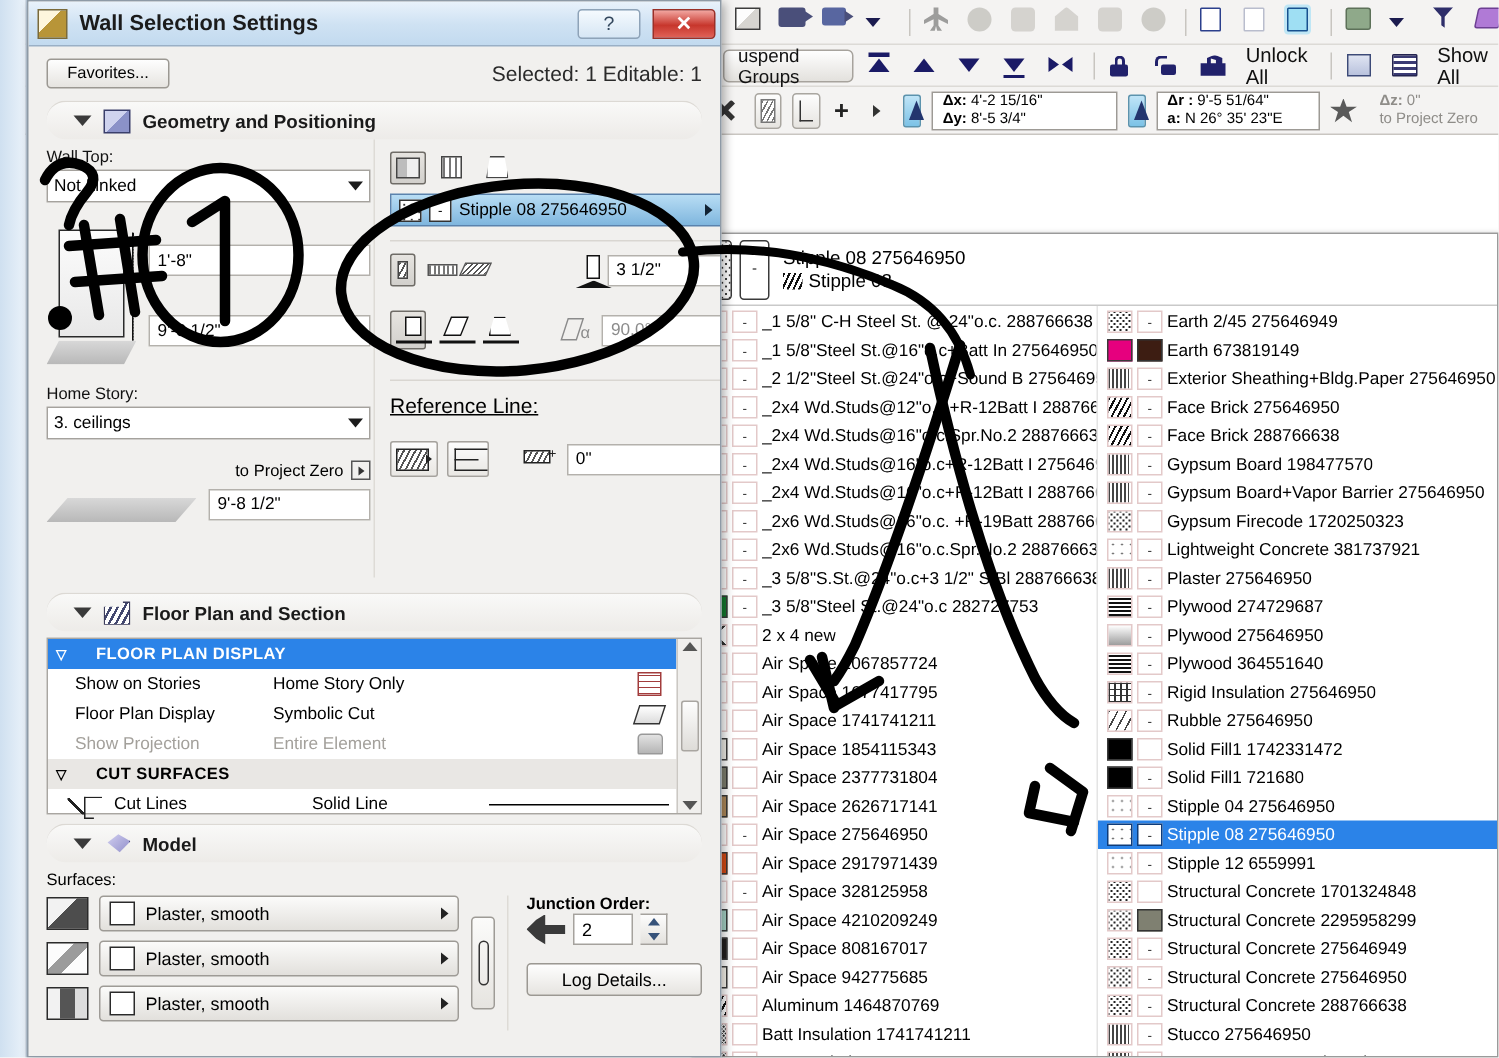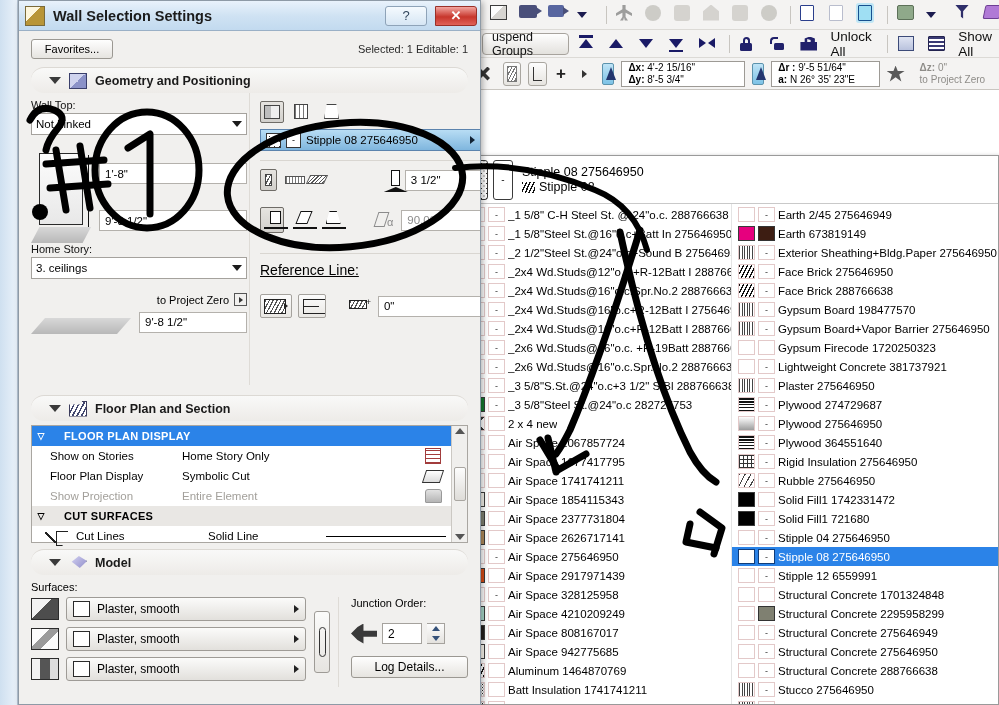--- a/index.html
+++ b/index.html
@@ -162,21 +162,21 @@
     display:flex;align-items:center;justify-content:center;font-size:13px;color:#32465c;
     background:linear-gradient(#f5fafe,#d6e6f4); flex:0 0 auto; }
   .tb-btn.close { background:linear-gradient(#f2a6a0,#c7362c 55%,#e06258);
     border-color:#9a3028;color:#fff;font-weight:bold;border-radius:0 3px 3px 0;}
 
   #dlg-body { flex:1 1 auto; overflow:hidden; position:relative; padding:0 12px; }
 
   .dlg-toprow { display:flex; align-items:center; justify-content:space-between; padding:8px 0 6px; }
   .fav-btn { width:82px;height:20px;border:1px solid #9b9892;border-radius:3px;
     background:linear-gradient(#fefefe,#e6e4e0); font-size:11px; display:flex;align-items:center;justify-content:center; }
-  .sel-info { font-size:11px; color:#2a2a2a; }
+  .sel-info { font-size:14px; color:#2a2a2a; }
 
   .sec-header { display:flex; align-items:center; gap:8px; height:26px;
     background:linear-gradient(#f9f9f8,#edebe8); border-radius:13px; padding-left:18px;
     border-top:1px solid #dcd9d4; margin-top:2px; }
   .sec-caret { width:0;height:0;border-left:6px solid transparent;border-right:6px solid transparent;border-top:7px solid #3a3a3a; }
   .sec-title { font-size:12.5px;font-weight:bold;color:#1a1a1a; }
   .sec-icon { width:18px;height:16px;flex:0 0 auto; }
   .ic-geom { background:linear-gradient(135deg,#cfd3ee 0 50%,#8b92c8 50% 100%);border:1px solid #3a3f6b; }
   .ic-fps  { background:repeating-linear-gradient(118deg,#43486f 0 1.6px,#fff 1.6px 4px);border:1px solid #3c3c5c;clip-path:polygon(0 25%,72% 25%,72% 0,100% 0,100% 100%,0 100%); }
   .ic-model{ background:linear-gradient(135deg,#d5d3f2,#8f8cc9);border:1px solid #4b4980;clip-path:polygon(15% 45%,55% 10%,100% 40%,60% 85%); }
@@ -258,21 +258,21 @@
     flex:1 1 auto; height:24px; border:1px solid #9e9b96; border-radius:3px;
     background:linear-gradient(#fbfbfa,#e2e0dc);
     display:flex; align-items:center; gap:7px; padding:0 6px; font-size:12px;
   }
   .surf-combo .box { width:17px;height:16px;border:1.4px solid #2a2a2a;background:#fff;flex:0 0 auto; }
   .surf-combo .arw { margin-left:auto;width:0;height:0;border-top:4px solid transparent;border-bottom:4px solid transparent;border-left:5px solid #222; }
   .chain { width:16px;height:62px;border:1px solid #9e9b96;border-radius:3px;
     background:linear-gradient(#fbfbfa,#e6e4e0);display:flex;align-items:center;justify-content:center;align-self:center; }
   .chain i { width:7px;height:30px;border:1.5px solid #333;border-radius:4px; }
   .jo-col { width:130px; border-left:1px solid #dedbd6; padding-left:12px; }
-  .jo-label { font-size:11px; margin-bottom:14px; }
+  .jo-label { font-size:11px; margin-bottom:0;font-weight:bold; }
   .jo-row { display:flex; align-items:center; gap:5px; }
   .jo-hand { width:26px;height:20px;background:#3a3a3a;
     clip-path:polygon(25% 18%,48% 0,48% 36%,100% 36%,100% 66%,48% 66%,48% 100%,25% 82%,0 50%); }
   .jo-num { width:40px;height:21px;border:1px solid #a5a29d;background:#fff;
     display:flex;align-items:center;padding-left:5px;font-size:12px; }
   .jo-spin { width:18px;height:21px;border:1px solid #a5a29d;border-left:none;
     background:linear-gradient(#fcfcfc,#e4e2de);display:flex;flex-direction:column;
     align-items:center;justify-content:space-around; }
   .spin-u { width:0;height:0;border-left:4px solid transparent;border-right:4px solid transparent;border-bottom:5px solid #36527a; }
   .spin-d { width:0;height:0;border-left:4px solid transparent;border-right:4px solid transparent;border-top:5px solid #36527a; }
@@ -781,21 +781,21 @@
           <div style="flex:1 1 auto;padding-top:12px">
             <div class="txtfield">
               <span>1'-8"</span>
               </div>
             <div class="txtfield" style="margin-top:26px">
               <span>9'-8 1/2"</span>
               </div>
           </div>
         </div>
 
-        <div class="fld-label" style="">Home Story:</div>
+        <div class="fld-label" style="margin-top:14px">Home Story:</div>
         <div class="combo">
           <span class="cv">3. ceilings</span>
           <span class="dn"></span>
         </div>
 
         <div style="display:flex;justify-content:flex-end;align-items:center;gap:5px;margin-top:14px">
           <span style="font-size:11px">to Project Zero</span>
           <span style="display:inline-flex;width:13px;height:13px;border:1px solid #555;align-items:center;justify-content:center">
             <span style="width:0;height:0;border-top:3px solid transparent;border-bottom:3px solid transparent;border-left:4px solid #333"></span>
             </span>

